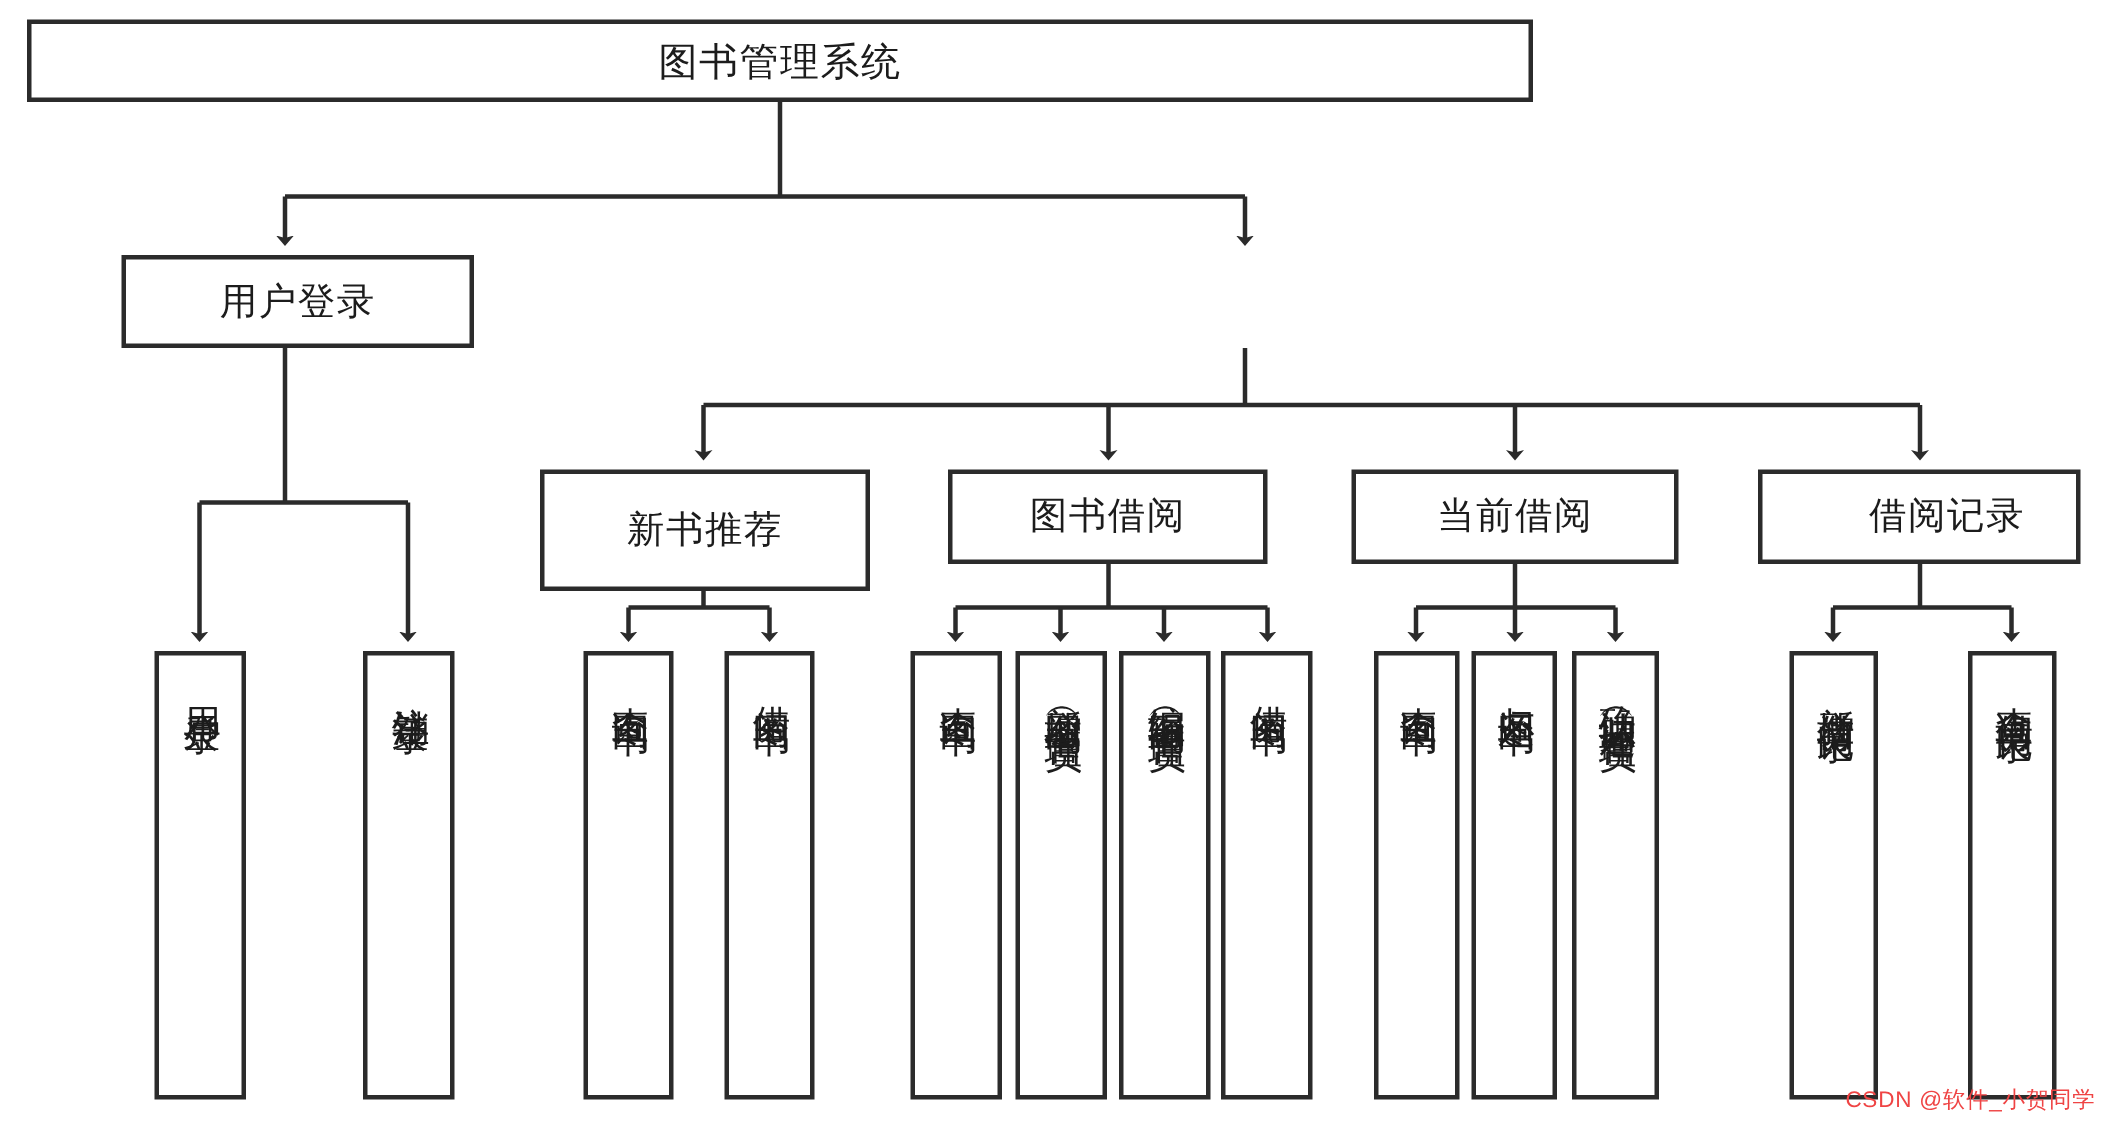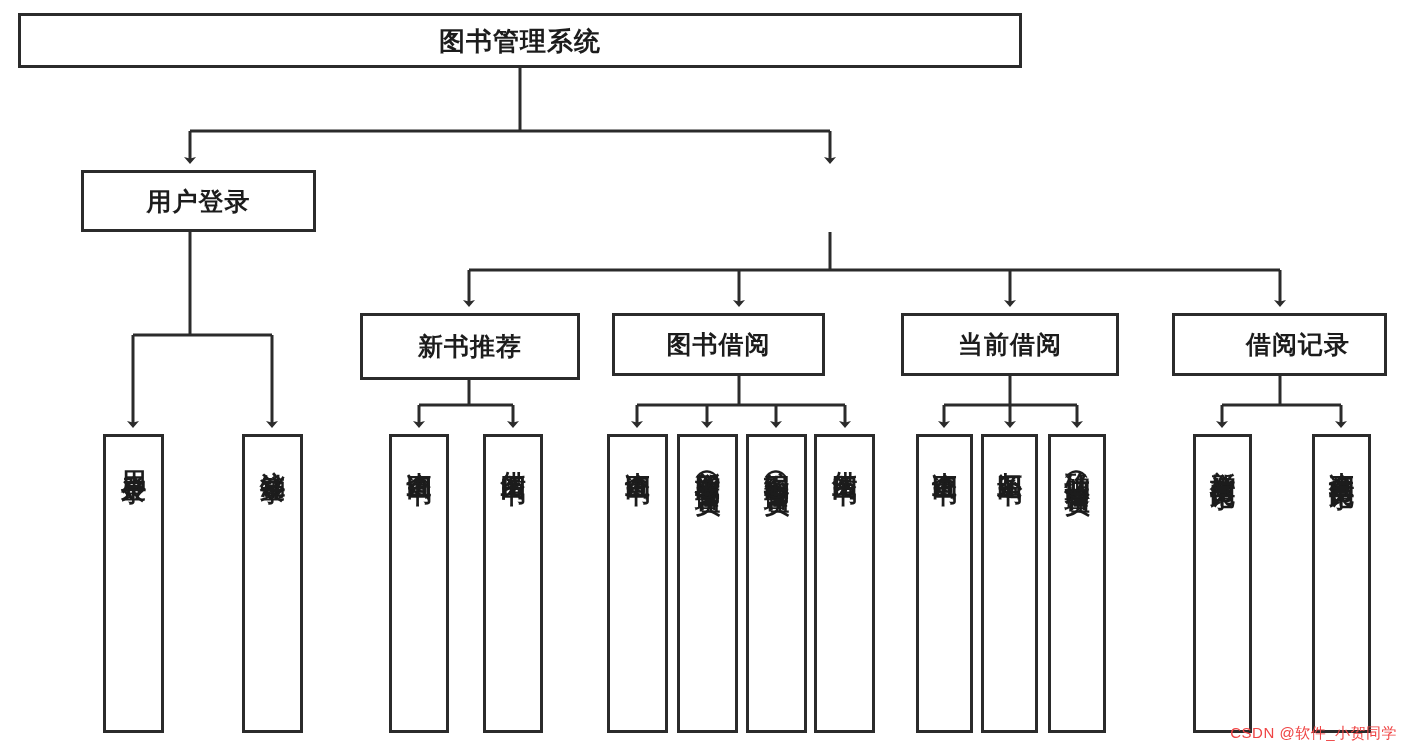--- a/index.html
+++ b/index.html
@@ -27,21 +27,20 @@
     background:#ffffff;
     display:flex;
     align-items:center;
     justify-content:center;
     color:#1c1c1c;
     z-index:2;
   }
   .node .label{
     display:block;
     white-space:nowrap;
-    font-weight:bold;
   }
   
   .node.horiz .label{
     font-size:25px;
     letter-spacing:1px;
     line-height:1;
   }
   .node.root .label{ font-size:26px; }
   
   .node.vert{
@@ -126,24 +125,24 @@
   </svg>
 
   <div class="node horiz root" style="left:18px; top:13px; width:1004px; height:55px;">
     <span class="label">图书管理系统</span>
   </div>
 
   <div class="node horiz" style="left:81px; top:170px; width:235px; height:62px;">
     <span class="label">用户登录</span>
   </div>
 
-  <div class="node horiz" style="left:360px; top:313px; width:220px; height:67px;">
+  <div class="node horiz" style="left:360px; top:313px; width:220px; height:81px;">
     <span class="label">新书推荐</span>
   </div>
-  <div class="node horiz" style="left:612px; top:313px; width:213px; height:63px;">
+  <div class="node horiz" style="left:632px; top:313px; width:213px; height:63px;">
     <span class="label">图书借阅</span>
   </div>
   <div class="node horiz" style="left:901px; top:313px; width:218px; height:63px;text-align:right;">
     <span class="label">当前借阅</span>
   </div>
   <div class="node horiz" style="left:1172px; top:313px; width:215px; height:63px;padding-left:37px;">
     <span class="label">借阅记录</span>
   </div>
 
   <div class="node vert" style="left:103px; top:434px; width:61px; height:299px;">

